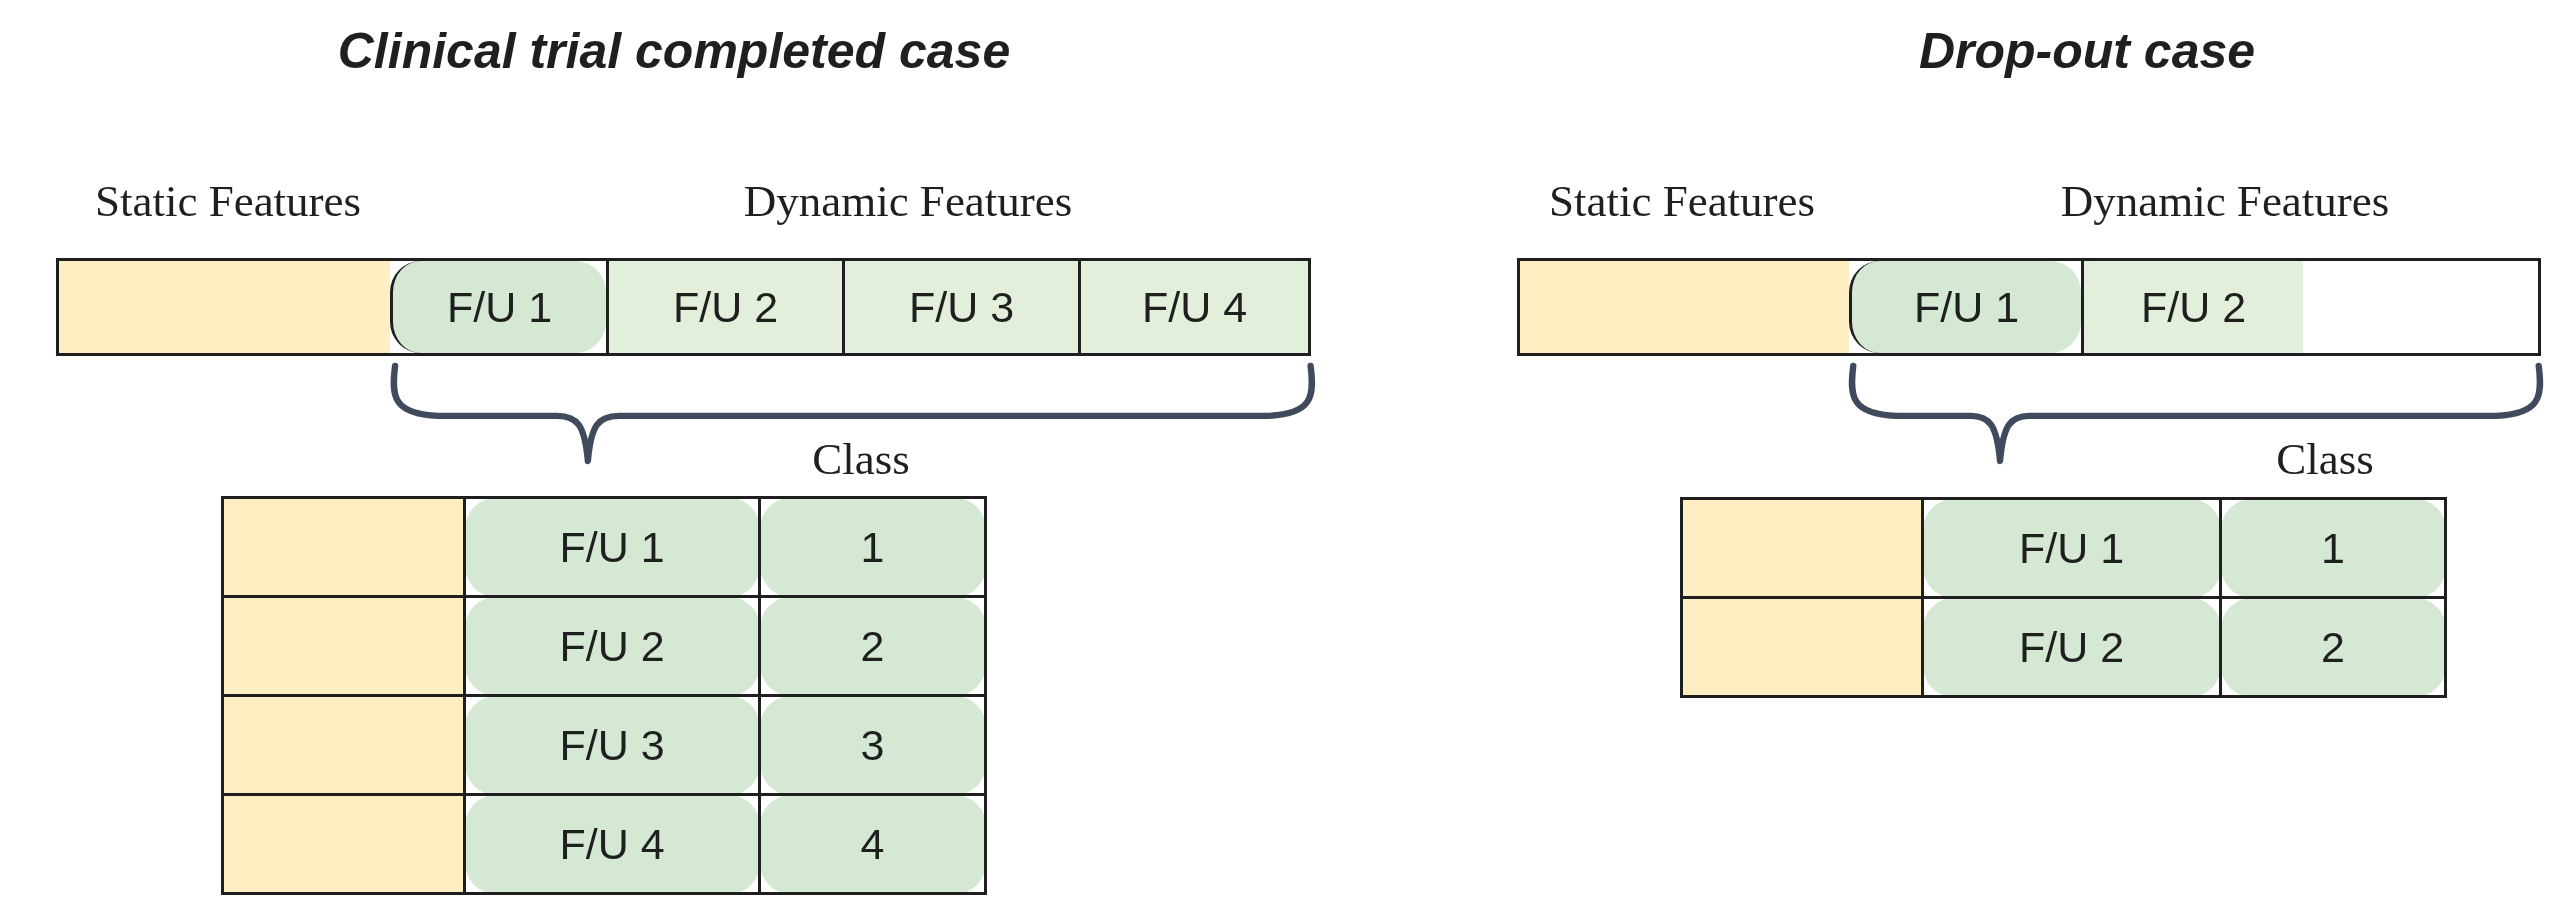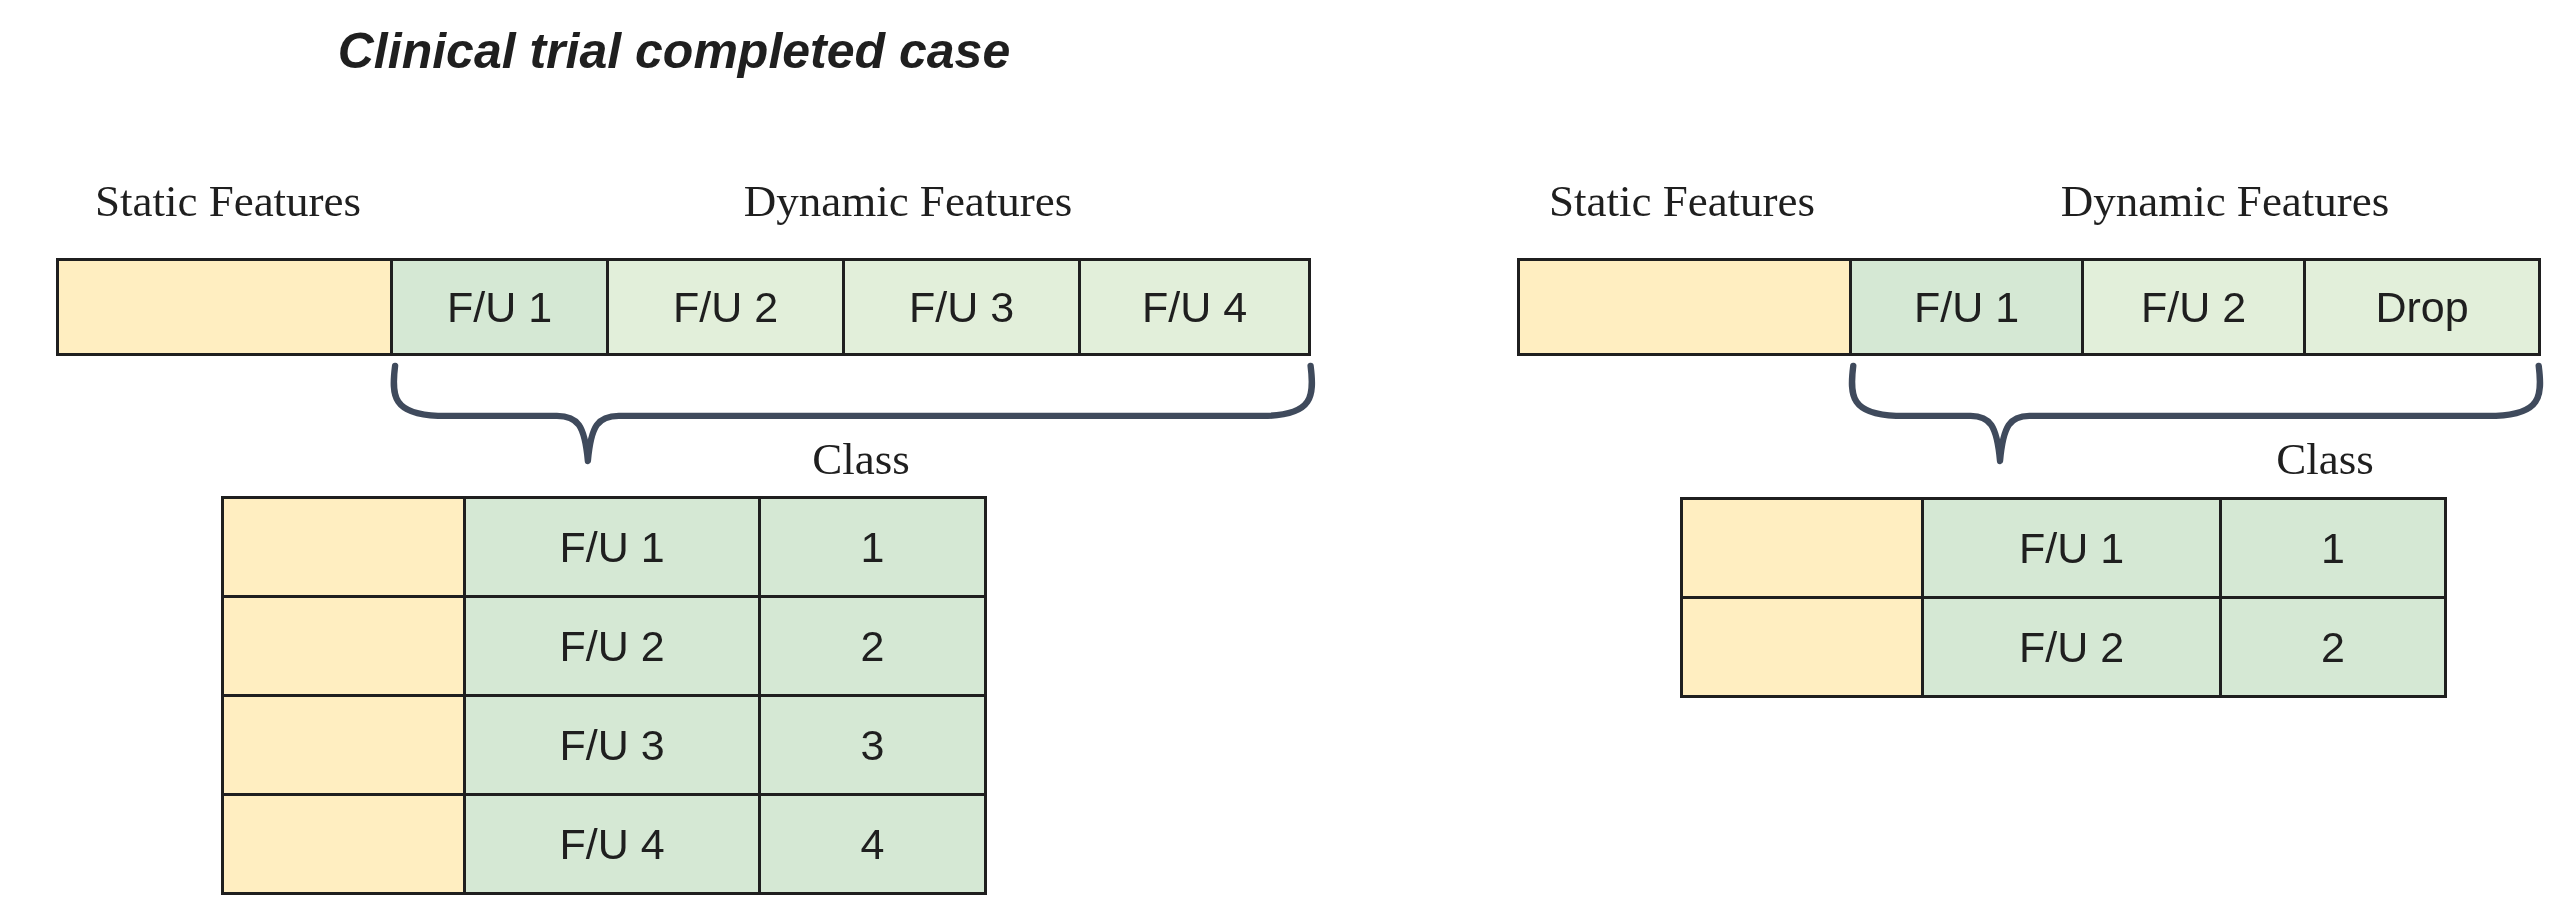--- a/index.html
+++ b/index.html
@@ -44,21 +44,21 @@
   }
   .bar-cell{
     box-sizing:border-box;
     border-left:3.2px solid var(--ink);
     display:flex;align-items:center;justify-content:center;
     font-size:43px;
     white-space:nowrap;
   }
   .bar-cell:first-child{border-left:none;}
   .c-yellow{background:var(--yellow);}
-  .c-mint{background:var(--mint);}
+  .c-mint{background:var(--mint);border-radius:31px;}
   .c-lgreen{background:var(--lightgreen);}
   svg.braces{position:absolute;left:0;top:0;pointer-events:none;}
   .mtable{
     position:absolute;
     border-collapse:collapse;
     table-layout:fixed;
   }
   .mtable td{
     border:3.2px solid var(--ink);
     height:96px;
@@ -111,29 +111,29 @@
       <td class="c-mint">3</td>
     </tr>
     <tr>
       <td class="c-yellow"></td>
       <td class="c-mint">F/U 4</td>
       <td class="c-mint">4</td>
     </tr>
   </tbody>
     </table>
 
+  <div class="title" style="left:2087px;top:22px;">Drop-out case</div>
 
   <div class="seclabel" style="left:1682px;top:175px;">Static Features</div>
   <div class="seclabel" style="left:2225px;top:175px;">Dynamic Features</div>
 
   <div class="bar" style="left:1517px;top:258px;width:1024px;">
     <div class="bar-cell c-yellow" style="width:329px;"></div>
     <div class="bar-cell c-mint" style="width:232px;">F/U 1</div>
     <div class="bar-cell c-lgreen" style="width:222px;">F/U 2</div>
-    <div class="bar-cell c-lgreen" style="flex:1;">Drop</div>
   </div>
 
   <div class="seclabel" style="left:2325px;top:433px;">Class</div>
 
   <table class="mtable" style="left:1680px;top:497px;width:763px;">
     <colgroup>
         <col style="width:241px">
         <col style="width:298px">
         <col style="width:225px">
       </colgroup>

